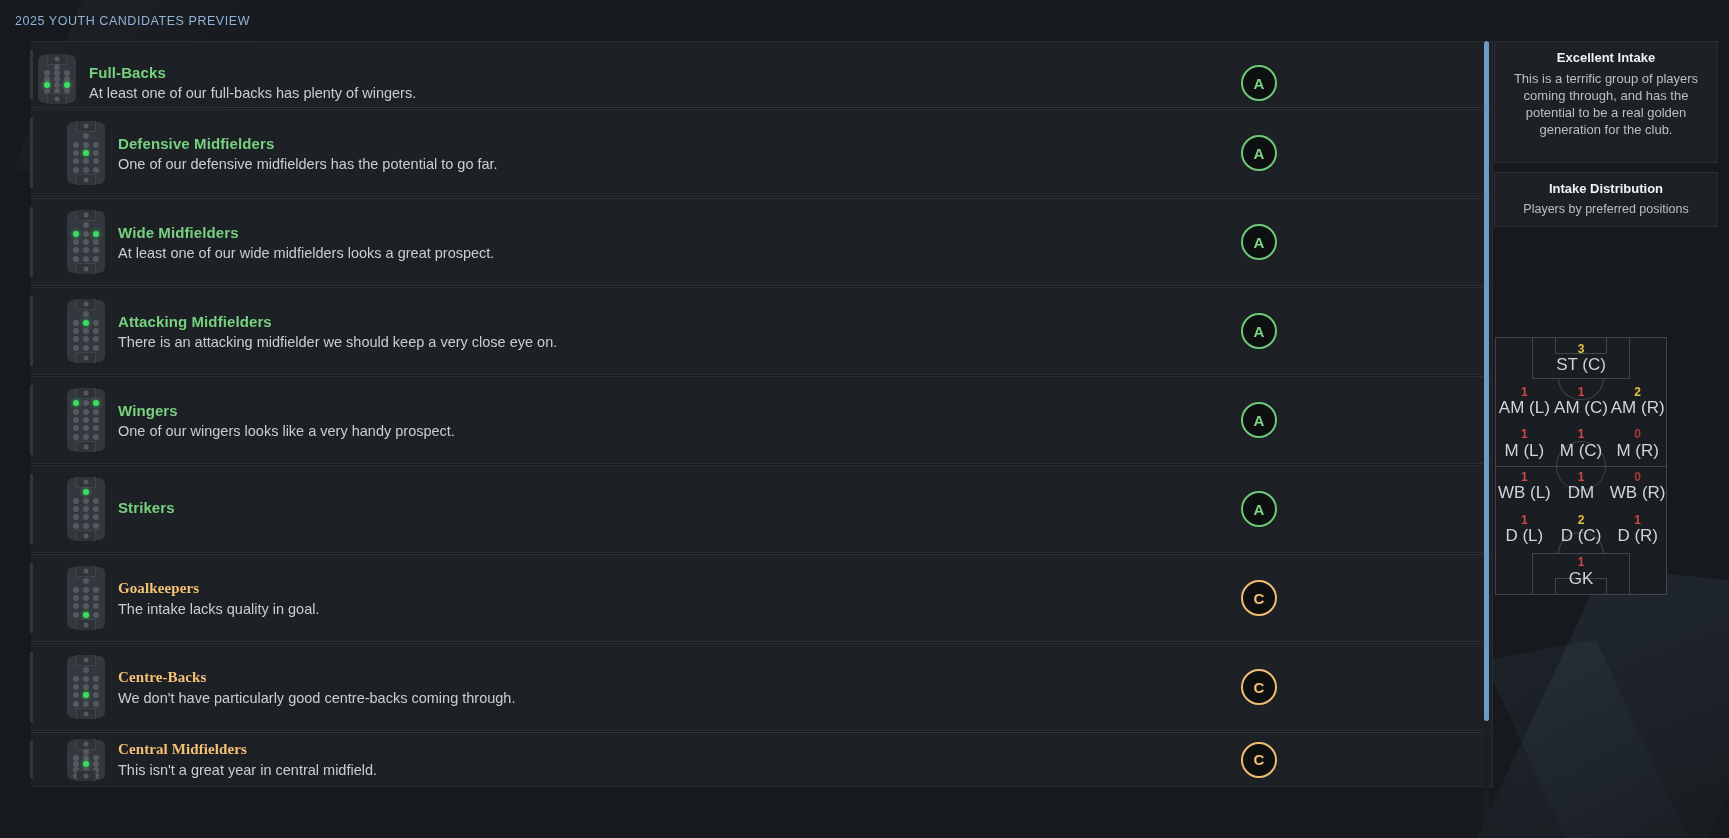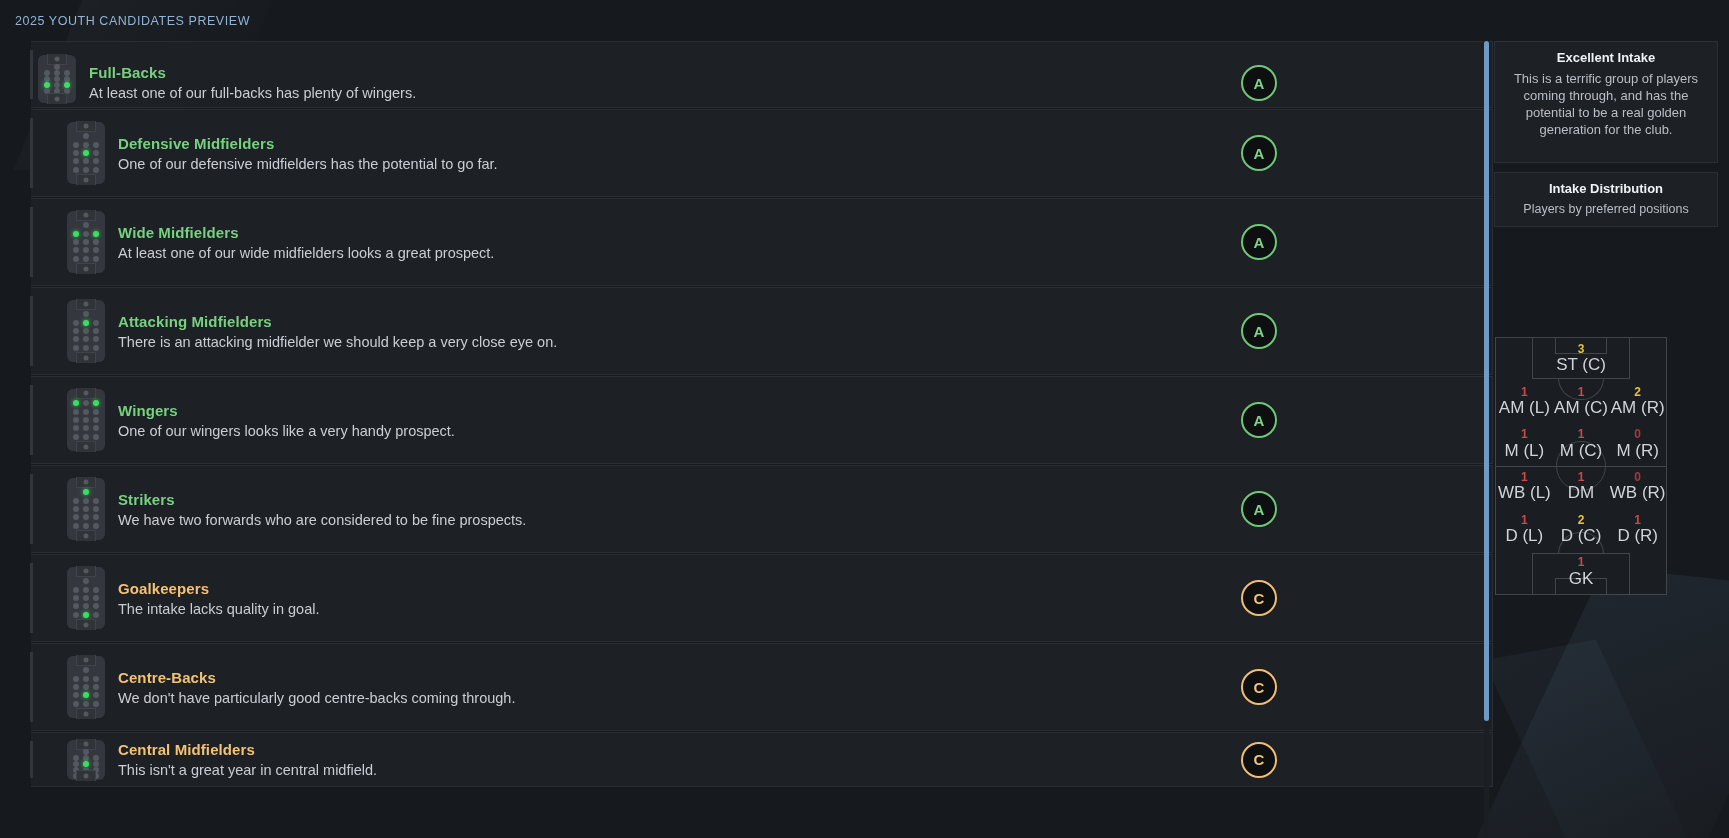--- a/index.html
+++ b/index.html
@@ -97,21 +97,21 @@
     box-shadow:0 0 4px rgba(61,220,98,0.85);
   }
   .pitch-icon .dot.hide { visibility:hidden; }
 
   .row-text { flex:1 1 auto; min-width:0; }
   .row-title {
     font-size:15px; font-weight:700; letter-spacing:0.1px;
     margin-bottom:4px;
   }
   .row-title.grade-a { color:#77d17f; }
-  .row-title.grade-c { color:#f5c173; }
+  .row-title.grade-c { color:#f5c173;font-family:Liberation Serif, serif; }
   .row-desc { font-size:14.5px; color:#c9ced4; font-weight:400; }
 
   .badge {
     flex:0 0 auto; width:36px; height:36px; border-radius:50%;
     border:2px solid #6fc878; background:#0d0f11;
     display:flex; align-items:center; justify-content:center;
     font-size:15px; font-weight:600; color:#7fd488;
     margin-right:215px;
   }
   .badge.c { border-color:#f0bd74; color:#f3c178; }
@@ -445,21 +445,20 @@
               <div class="dot"></div>
               <div class="dot"></div>
             </div>
           </div>
           <div class="goalbox bot">
             <div class="gdot"></div>
           </div>
         </div>
         <div class="row-text">
           <div class="row-title grade-a">Strikers</div>
-          <div class="row-desc">We have two forwards who are considered to be fine prospects.</div>
         </div>
         <div class="badge">A</div>
       </div>
       <div class="row">
         <div class="pitch-icon">
           <div class="goalbox top">
             <div class="gdot"></div>
           </div>
           <div class="grid">
             <div class="grow">

